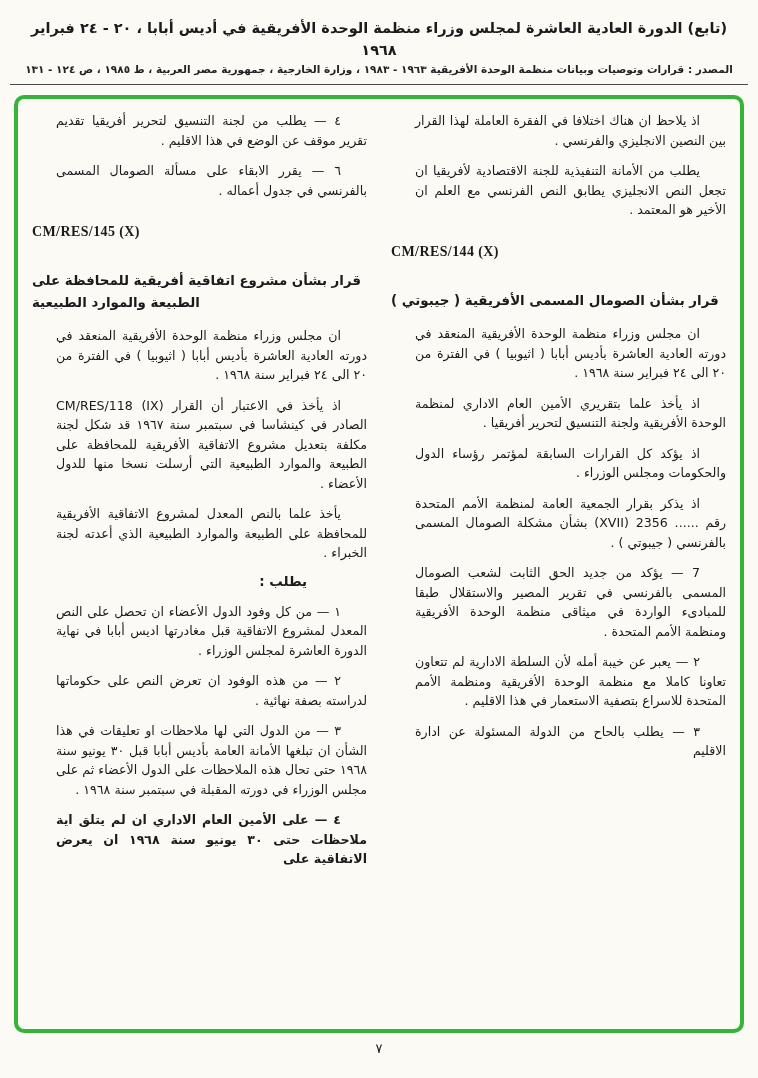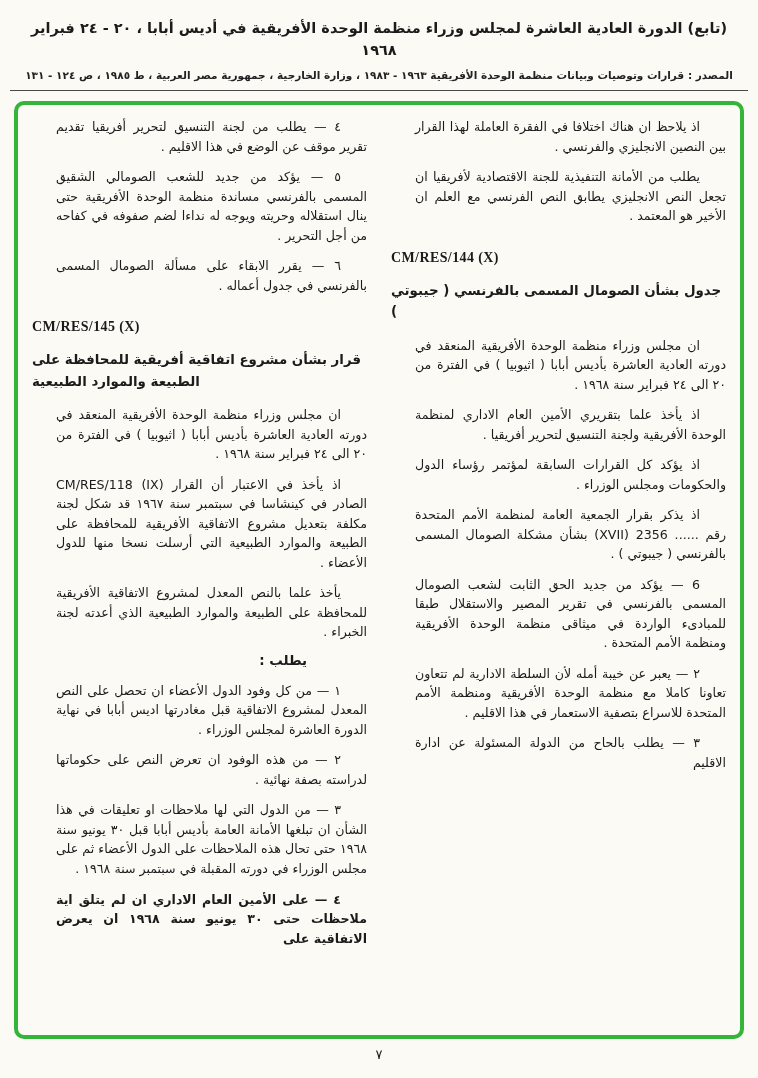--- a/index.html
+++ b/index.html
@@ -11,21 +11,21 @@
     color: var(--ink);
     overflow: hidden;
   }
   .page {
     width: 758px; height: 1078px;
     direction: rtl;
     padding: 14px 10px 0 10px;
     display: flex; flex-direction: column;
   }
   .header { text-align: center; padding: 4px 6px 8px 6px; border-bottom: 1px solid #4a4a4a; }
-  .header-title { font-size: 14.5px; font-weight: bold; line-height: 1.5; margin-bottom: 6px; }
+  .header-title { font-size: 14.5px; font-weight: bold; line-height: 1.5; }
   .header-source { font-size: 10.5px; font-weight: bold; color: #222; line-height: 1.4; }
   .frame {
     border: 4px solid var(--frame-green);
     border-radius: 10px;
     margin: 10px 4px 0 4px;
     padding: 12px 14px 10px 14px;
     height: 938px;
     overflow: hidden;
     background: var(--paper);
   }
@@ -42,21 +42,21 @@
   .para.no-indent { text-indent: 0; }
   .para.subitem { text-indent: 10px; }
   .para.bold { font-weight: bold; }
   .res-ref {
     direction: ltr;
     text-align: left;
     font-family: "Liberation Serif", serif;
     font-weight: bold;
     font-size: 14px;
     letter-spacing: 0.4px;
-    margin: 24px 0 14px 0;
+    margin: 24px 0 30px 0;
   }
   .res-title {
     font-size: 13.4px;
     font-weight: bold;
     text-align: left;
     line-height: 1.6;
     margin: 0 0 13px 0;
   }
   .sub-head {
     font-size: 13.4px;
@@ -75,33 +75,32 @@
     <div class="header-source">المصدر : قرارات وتوصيات وبيانات منظمة الوحدة الأفريقية ١٩٦٣ - ١٩٨٣ ، وزارة الخارجية ، جمهورية مصر العربية ، ط ١٩٨٥ ، ص ١٢٤ - ١٣١</div>
   </header>
 
   <div class="frame">
     <div class="columns">
 
       <div class="col">
         <p class="para">اذ يلاحظ ان هناك اختلافا في الفقرة العاملة لهذا القرار بين النصين الانجليزي والفرنسي .</p>
         <p class="para">يطلب من الأمانة التنفيذية للجنة الاقتصادية لأفريقيا ان تجعل النص الانجليزي يطابق النص الفرنسي مع العلم ان الأخير هو المعتمد .</p>
         <div class="res-ref">CM/RES/144 (X)</div>
-        <h2 class="res-title">جدول بشأن الصومال المسمى بالفرنسي ( جيبوتي )</h2>
+        <h2 class="res-title">قرار بشأن الصومال المسمى الأفريقية ( جيبوتي )</h2>
         <p class="para">ان مجلس وزراء منظمة الوحدة الأفريقية المنعقد في دورته العادية العاشرة بأديس أبابا ( اثيوبيا ) في الفترة من ٢٠ الى ٢٤ فبراير سنة ١٩٦٨ .</p>
         <p class="para">اذ يأخذ علما بتقريري الأمين العام الاداري لمنظمة الوحدة الأفريقية ولجنة التنسيق لتحرير أفريقيا .</p>
         <p class="para">اذ يؤكد كل القرارات السابقة لمؤتمر رؤساء الدول والحكومات ومجلس الوزراء .</p>
         <p class="para">اذ يذكر بقرار الجمعية العامة لمنظمة الأمم المتحدة رقم ...... 2356 (XVII) بشأن مشكلة الصومال المسمى بالفرنسي ( جيبوتي ) .</p>
-        <p class="para">6 — يؤكد من جديد الحق الثابت لشعب الصومال المسمى بالفرنسي في تقرير المصير والاستقلال طبقا للمبادىء الواردة في ميثاقى منظمة الوحدة الأفريقية ومنظمة الأمم المتحدة .</p>
+        <p class="para">7 — يؤكد من جديد الحق الثابت لشعب الصومال المسمى بالفرنسي في تقرير المصير والاستقلال طبقا للمبادىء الواردة في ميثاقى منظمة الوحدة الأفريقية ومنظمة الأمم المتحدة .</p>
         <p class="para">٢ — يعبر عن خيبة أمله لأن السلطة الادارية لم تتعاون تعاونا كاملا مع منظمة الوحدة الأفريقية ومنظمة الأمم المتحدة للاسراع بتصفية الاستعمار في هذا الاقليم .</p>
         <p class="para">٣ — يطلب بالحاح من الدولة المسئولة عن ادارة الاقليم</p>
       </div>
 
       <div class="col">
         <p class="para">٤ — يطلب من لجنة التنسيق لتحرير أفريقيا تقديم تقرير موقف عن الوضع في هذا الاقليم .</p>
-        <p class="para">٥ — يؤكد من جديد للشعب الصومالي الشقيق المسمى بالفرنسي مساندة منظمة الوحدة الأفريقية حتى ينال استقلاله وحريته ويوجه له نداءا لضم صفوفه في كفاحه من أجل التحرير .</p>
         <p class="para">٦ — يقرر الابقاء على مسألة الصومال المسمى بالفرنسي في جدول أعماله .</p>
         <div class="res-ref">CM/RES/145 (X)</div>
         <h2 class="res-title">قرار بشأن مشروع اتفاقية أفريقية للمحافظة على الطبيعة والموارد الطبيعية</h2>
         <p class="para">ان مجلس وزراء منظمة الوحدة الأفريقية المنعقد في دورته العادية العاشرة بأديس أبابا ( اثيوبيا ) في الفترة من ٢٠ الى ٢٤ فبراير سنة ١٩٦٨ .</p>
         <p class="para">اذ يأخذ في الاعتبار أن القرار CM/RES/118 (IX) الصادر في كينشاسا في سبتمبر سنة ١٩٦٧ قد شكل لجنة مكلفة بتعديل مشروع الاتفاقية الأفريقية للمحافظة على الطبيعة والموارد الطبيعية التي أرسلت نسخا منها للدول الأعضاء .</p>
         <p class="para">يأخذ علما بالنص المعدل لمشروع الاتفاقية الأفريقية للمحافظة على الطبيعة والموارد الطبيعية الذي أعدته لجنة الخبراء .</p>
         <div class="sub-head">يطلب :</div>
         <p class="para">١ — من كل وفود الدول الأعضاء ان تحصل على النص المعدل لمشروع الاتفاقية قبل مغادرتها اديس أبابا في نهاية الدورة العاشرة لمجلس الوزراء .</p>
         <p class="para">٢ — من هذه الوفود ان تعرض النص على حكوماتها لدراسته بصفة نهائية .</p>
         <p class="para">٣ — من الدول التي لها ملاحظات او تعليقات في هذا الشأن ان تبلغها الأمانة العامة بأديس أبابا قبل ٣٠ يونيو سنة ١٩٦٨ حتى تحال هذه الملاحظات على الدول الأعضاء ثم على مجلس الوزراء في دورته المقبلة في سبتمبر سنة ١٩٦٨ .</p>

